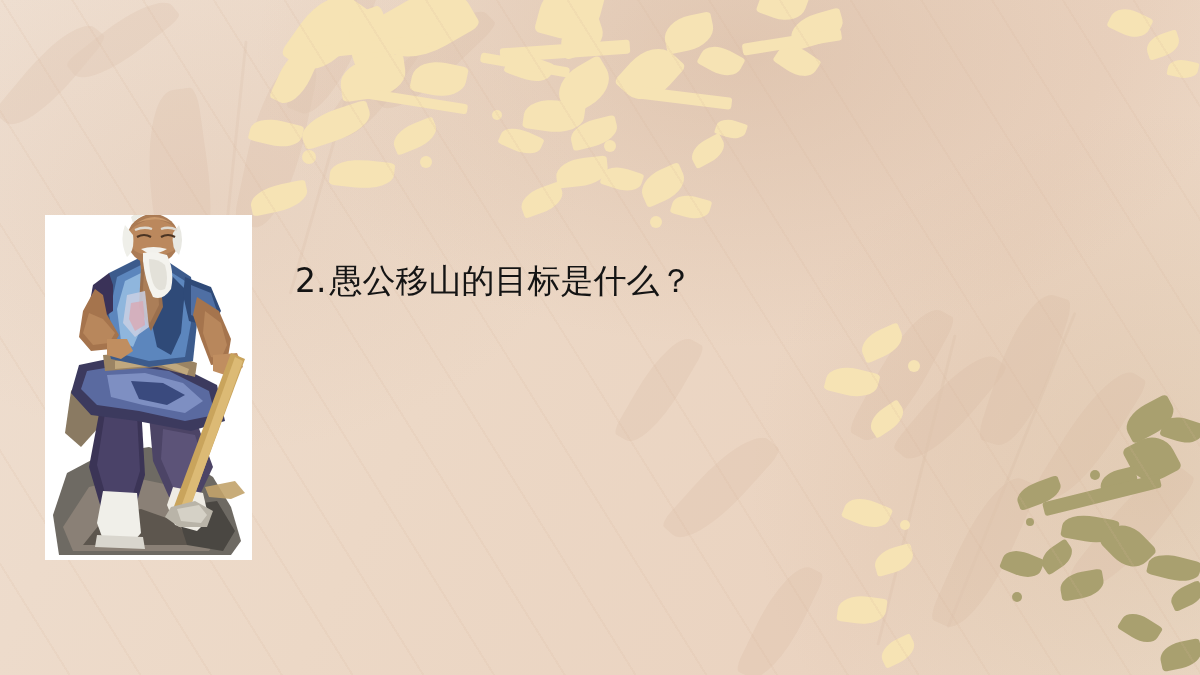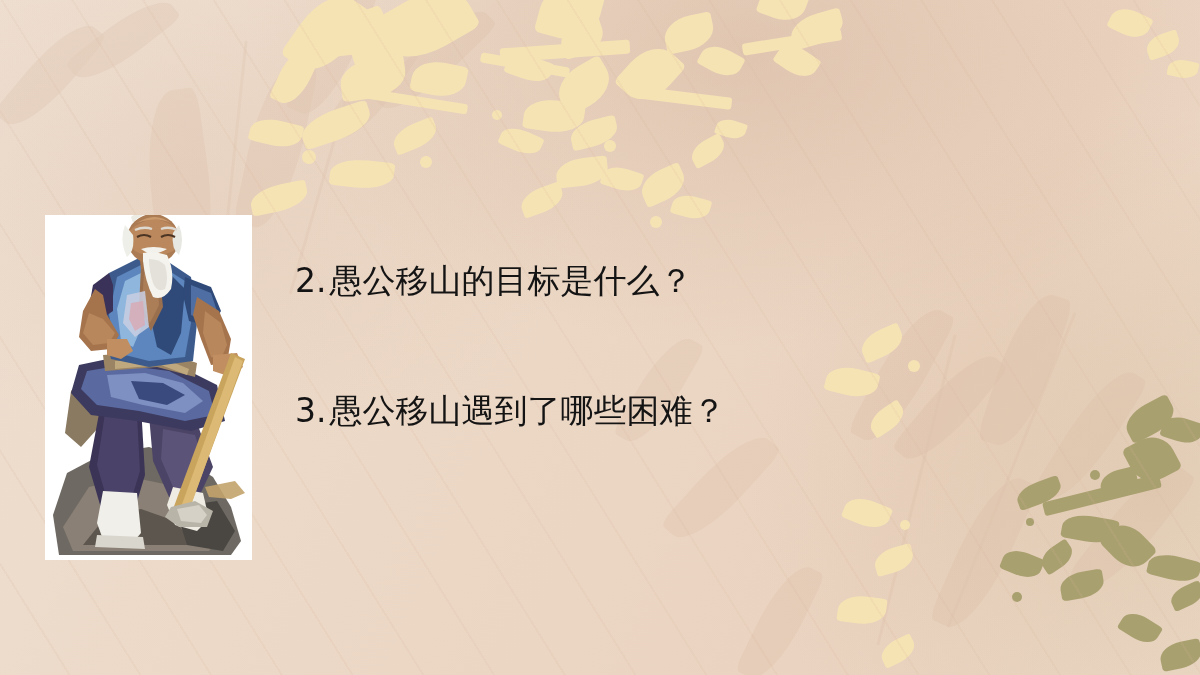--- a/index.html
+++ b/index.html
@@ -307,19 +307,16 @@
     </svg>
   </div>
 
   <div class="qlist">
 
 
     <div class="qitem">
       <span class="qnum">2.</span><span>愚公移山的目标是什么？</span>
     </div>
 
-    <div class="qitem">
-      <span class="qnum">3.</span><span>愚公移山遇到了哪些困难？</span>
-    </div>
 
   </div>
 
 </div>
 
 </body></html>

